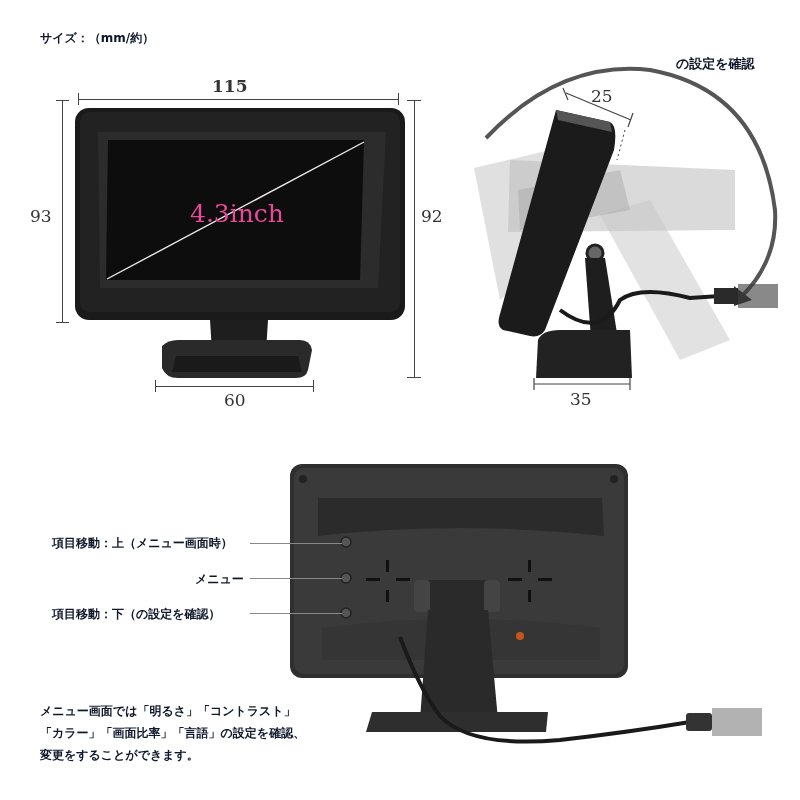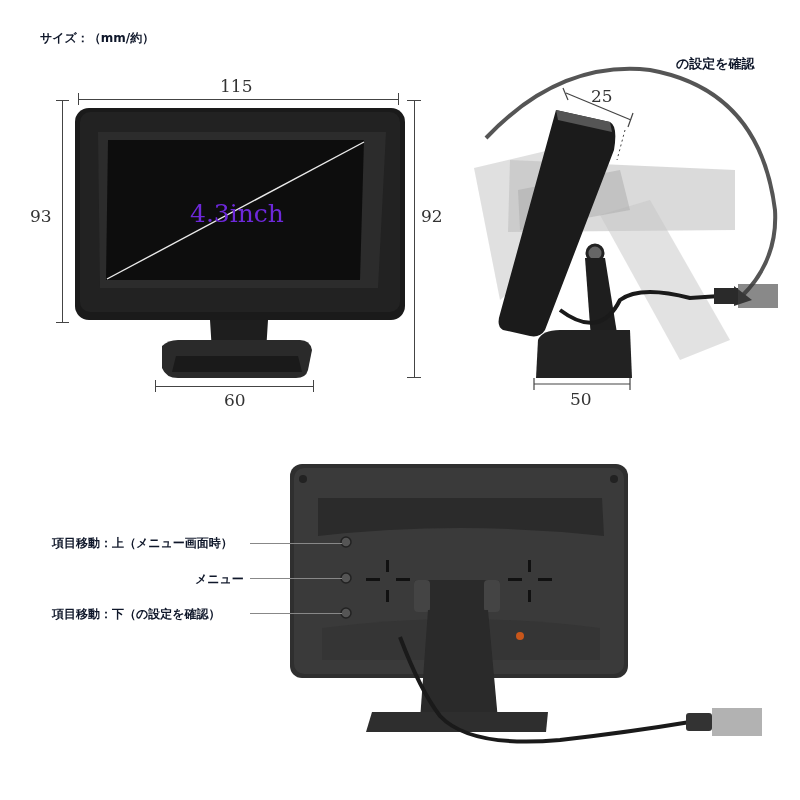--- a/index.html
+++ b/index.html
@@ -16,21 +16,21 @@
 <body>
 
 <div class="abs jp" style="left:40px; top:30px; font-size:12px;">サイズ：（mm/約）</div>
 <div class="abs jp" style="left:676px; top:55px; font-size:13px;">の設定を確認</div>
 
 <div>
 
   <div class="dimline" style="left:78px; top:99px; width:321px; height:1px;"></div>
   <div class="dimline" style="left:78px; top:93px; width:1px; height:12px;"></div>
   <div class="dimline" style="left:398px; top:93px; width:1px; height:12px;"></div>
-  <div class="abs dim" style="left:220px; top:76px;">115</div>
+  <div class="abs dim" style="left:212px; top:76px;font-weight:bold;">115</div>
 
   <div class="dimline" style="left:62px; top:100px; width:1px; height:223px;"></div>
   <div class="dimline" style="left:56px; top:100px; width:13px; height:1px;"></div>
   <div class="dimline" style="left:56px; top:322px; width:13px; height:1px;"></div>
   <div class="abs dim" style="left:30px; top:206px;">93</div>
 
   <div class="dimline" style="left:414px; top:100px; width:1px; height:278px;"></div>
   <div class="dimline" style="left:407px; top:100px; width:14px; height:1px;"></div>
   <div class="dimline" style="left:407px; top:377px; width:14px; height:1px;"></div>
   <div class="abs dim" style="left:421px; top:206px;">92</div>
@@ -43,21 +43,21 @@
     <path d="M176 356 L298 356 L302 372 L172 372 Z" fill="#1a1a1a"></path>
 
     <rect x="75" y="108" width="330" height="212" rx="14" fill="#1a1a1a"></rect>
     <rect x="80" y="112" width="320" height="200" rx="10" fill="#222"></rect>
 
     <path d="M98 132 L386 132 L378 288 L100 288 Z" fill="#2c2c2c"></path>
     <path d="M108 140 L364 140 L360 280 L106 280 Z" fill="#0d0d0d"></path>
 
     <line x1="107" y1="279" x2="364" y2="142" stroke="#eaeaea" stroke-width="1.4"></line>
   </svg>
-  <div class="abs" style="left:190px; top:199px; font-family:'DejaVu Serif', serif; font-size:25px; color:#6d28d9;">4.3inch</div>
+  <div class="abs" style="left:190px; top:199px; font-family:'DejaVu Serif', serif; font-size:25px; color:#ec4899;">4.3inch</div>
 
   <div class="dimline" style="left:155px; top:386px; width:159px; height:1px;"></div>
   <div class="dimline" style="left:155px; top:380px; width:1px; height:12px;"></div>
   <div class="dimline" style="left:313px; top:380px; width:1px; height:12px;"></div>
   <div class="abs dim" style="left:224px; top:390px;">60</div>
 </div>
 
 <div>
   <svg style="left:0; top:0;" width="800" height="800">
 
@@ -84,21 +84,21 @@
     <line x1="566" y1="93" x2="631" y2="120" stroke="#444" stroke-width="1.2"></line>
     <line x1="563" y1="88" x2="568" y2="100" stroke="#444" stroke-width="1.2"></line>
     <line x1="633" y1="113" x2="628" y2="127" stroke="#444" stroke-width="1.2"></line>
     <line x1="625" y1="130" x2="617" y2="160" stroke="#444" stroke-width="1" stroke-dasharray="2,3"></line>
 
     <line x1="534" y1="384" x2="630" y2="384" stroke="#444" stroke-width="1.2"></line>
     <line x1="534" y1="378" x2="534" y2="390" stroke="#444" stroke-width="1.2"></line>
     <line x1="630" y1="378" x2="630" y2="390" stroke="#444" stroke-width="1.2"></line>
   </svg>
   <div class="abs dim" style="left:591px; top:86px;">25</div>
-  <div class="abs dim" style="left:570px; top:389px;">50</div>
+  <div class="abs dim" style="left:570px; top:389px;">35</div>
 </div>
 
 <div>
   <svg style="left:0; top:0;" width="800" height="800">
 
     <rect x="290" y="464" width="338" height="214" rx="12" fill="#2f2f2f"></rect>
     <rect x="294" y="468" width="330" height="206" rx="10" fill="#3a3a3a"></rect>
 
     <circle cx="303" cy="479" r="4" fill="#222"></circle>
     <circle cx="614" cy="479" r="4" fill="#222"></circle>
@@ -140,13 +140,16 @@
   <div class="label-line" style="left:250px; top:543px; width:92px;"></div>
 
   <div class="abs jp" style="left:195px; top:571px; font-size:12px;">メニュー</div>
   <div class="label-line" style="left:250px; top:578px; width:92px;"></div>
 
   <div class="abs jp" style="left:52px; top:606px; font-size:12px;">項目移動：下（の設定を確認）</div>
   <div class="label-line" style="left:250px; top:613px; width:92px;"></div>
 </div>
 
 <div class="abs jp" style="left:40px; top:700px; font-size:12px; line-height:22px;">
+  <div>メニュー画面では「明るさ」「コントラスト」</div>
+  <div>「カラー」「画面比率」「言語」の設定を確認、</div>
+  <div>変更をすることができます。</div>
 </div>
 
 </body></html>

